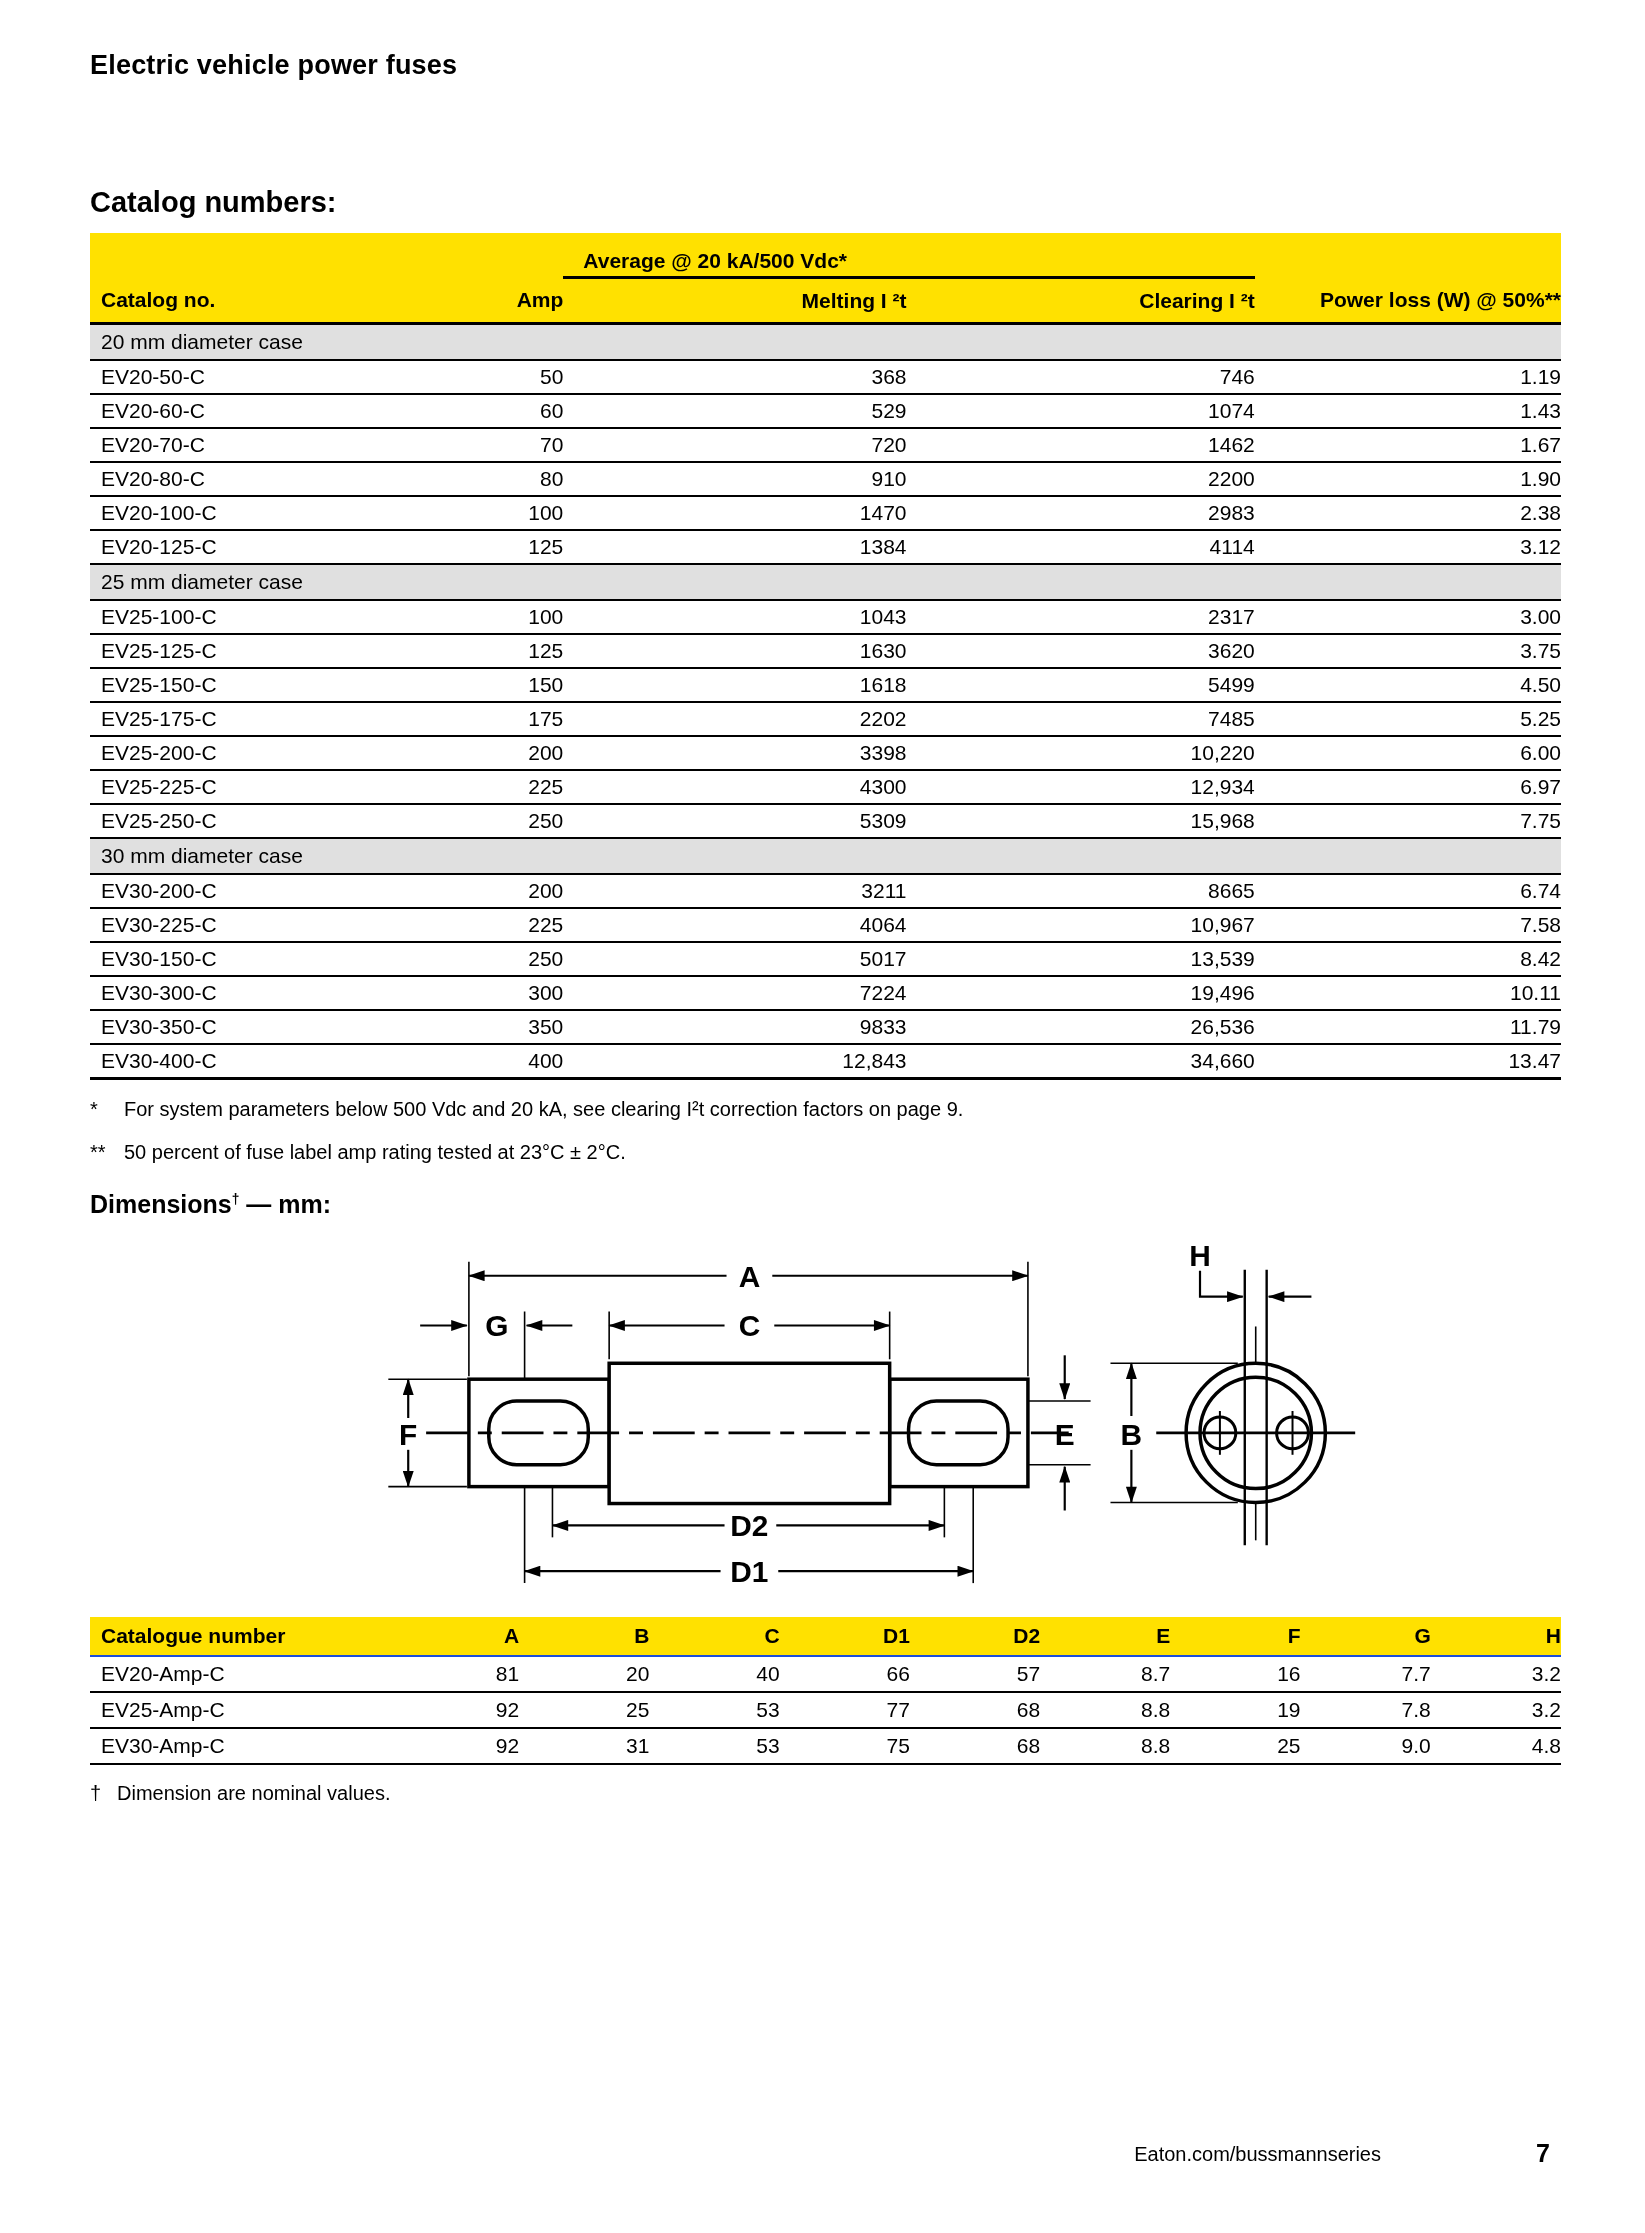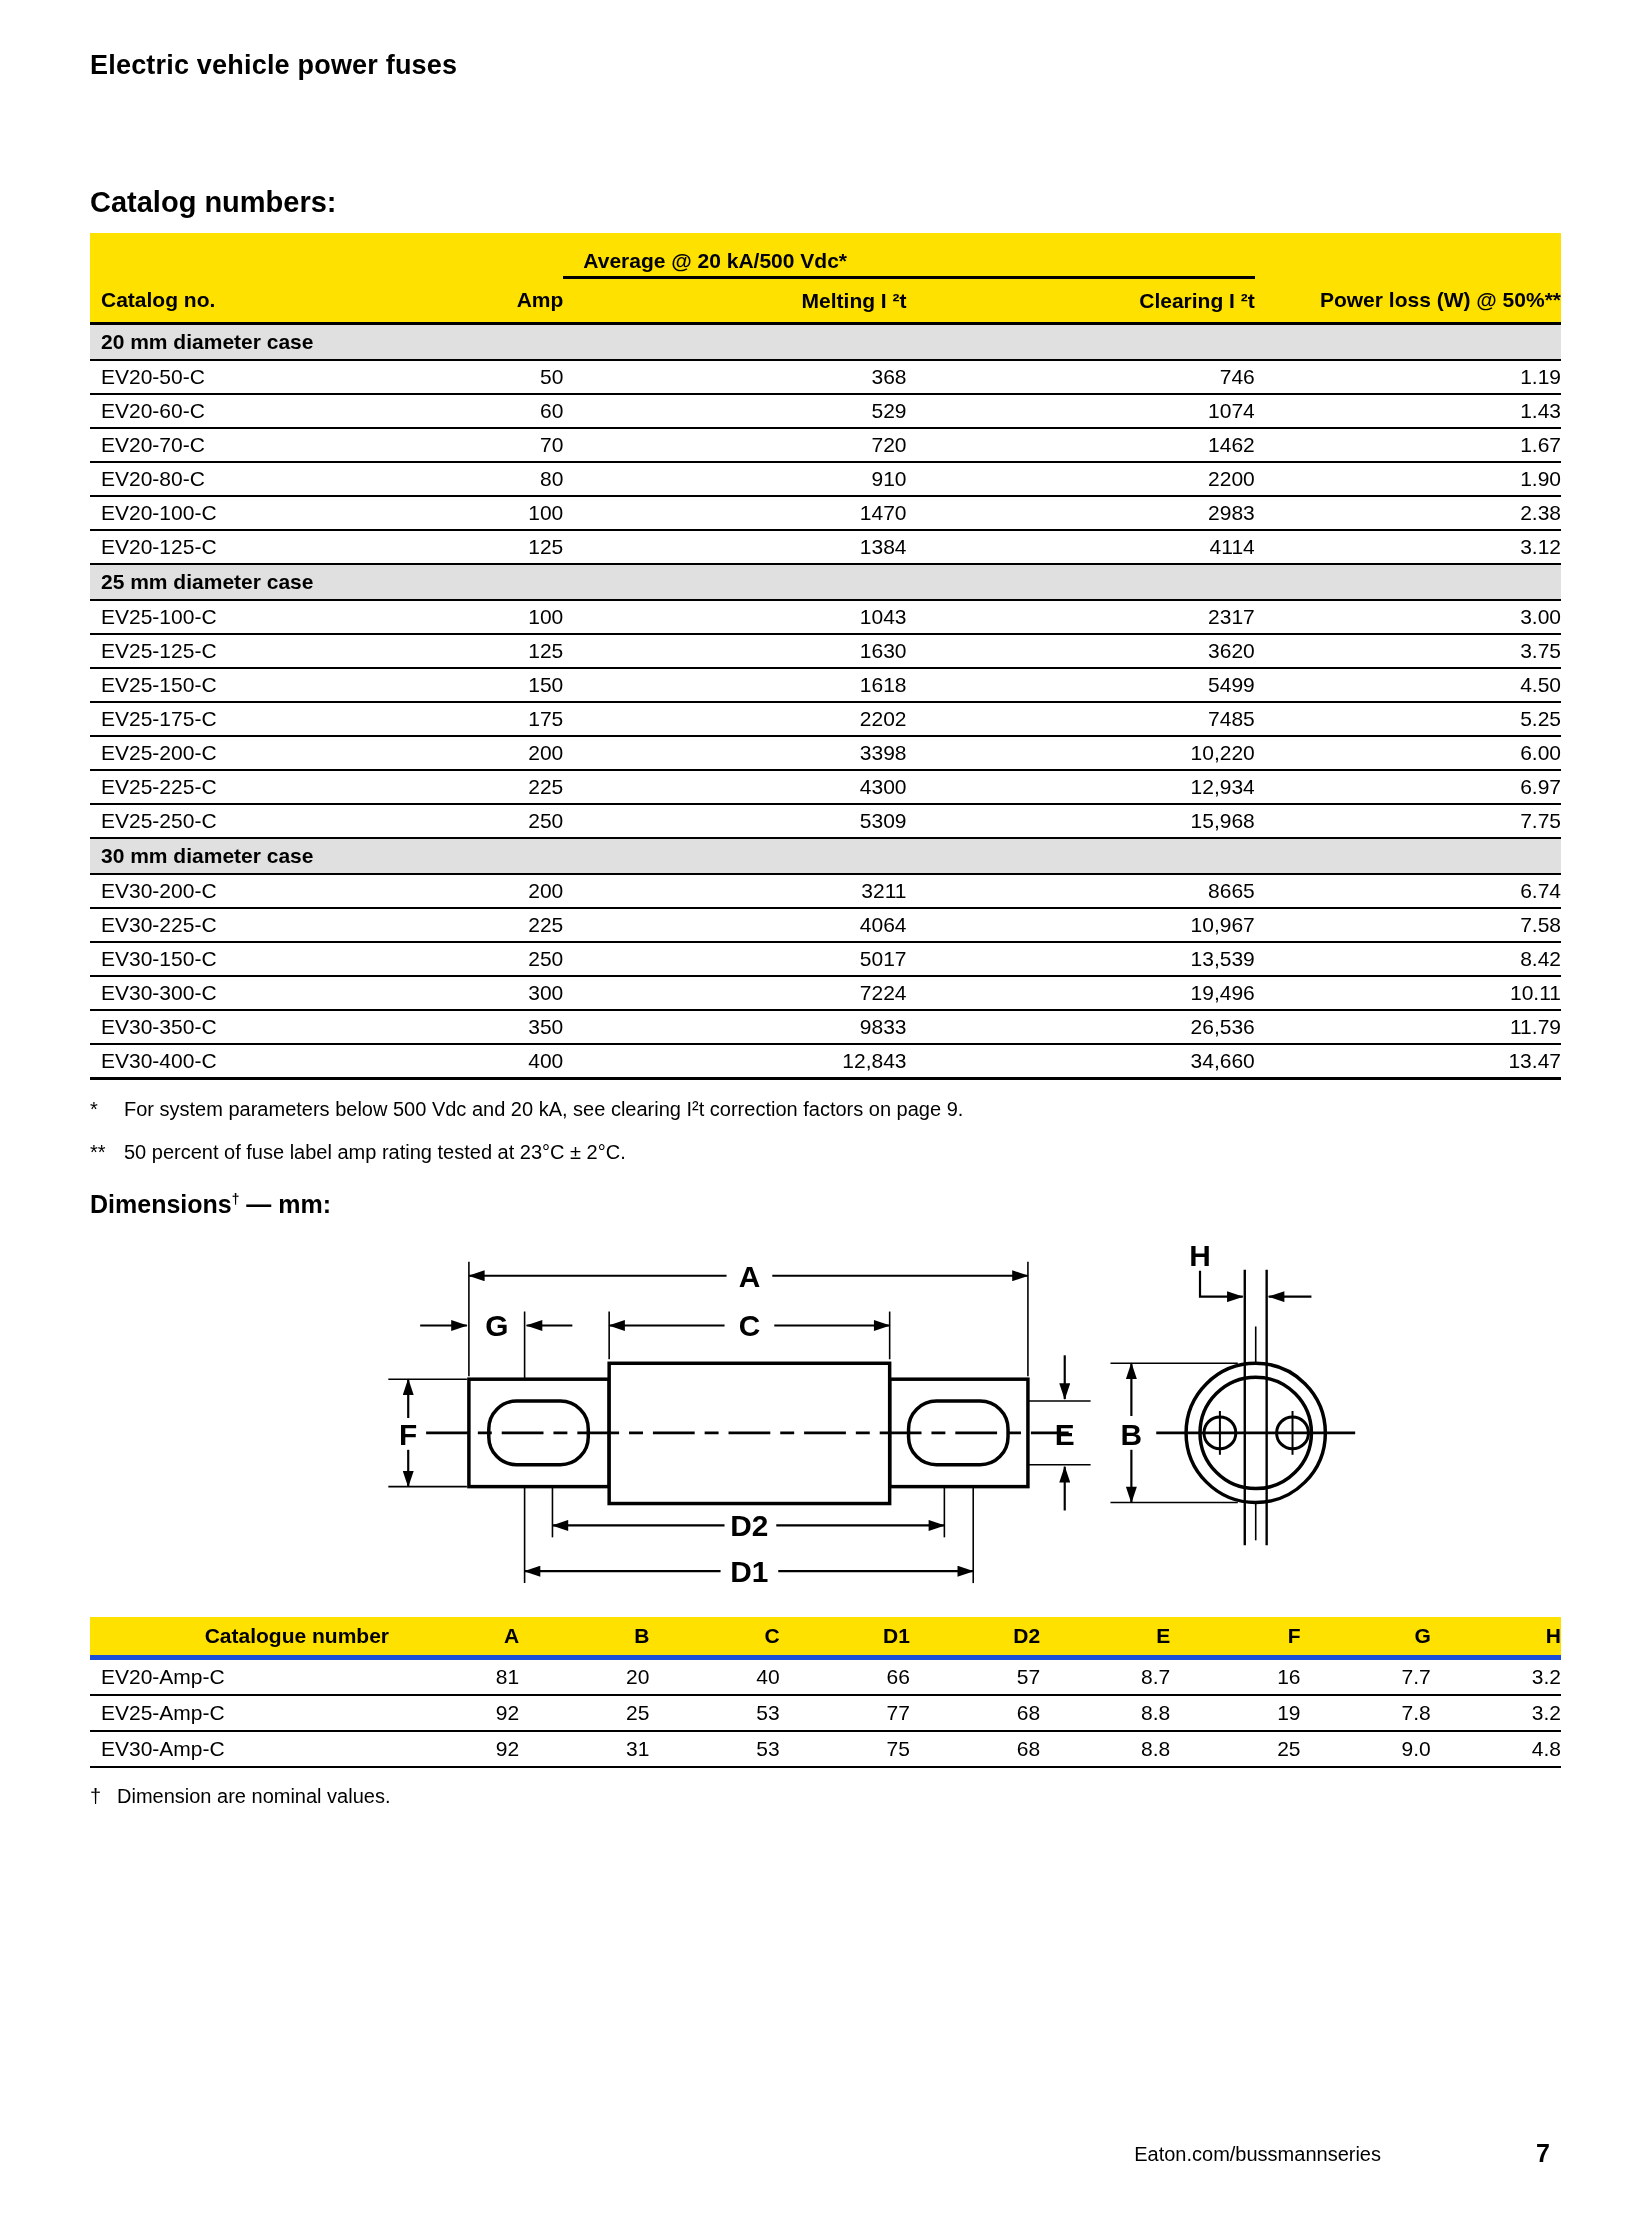--- a/index.html
+++ b/index.html
@@ -15,35 +15,35 @@
   table { border-collapse:collapse; width:100%; table-layout:fixed; }
   table.cat { margin-top:14px; }
   th, td { padding:0; vertical-align:middle; font-size:21px; }
   th.first, td.first { text-align:left; padding-left:11px; }
   th.num, td.num { text-align:right; }
   thead th { background:var(--header-yellow,#FFE100); font-weight:bold; }
   tr.avg-row th { height:40px; vertical-align:bottom; padding-bottom:3px; }
   th.avg-span { text-align:left; padding-left:20px; border-bottom:3px solid #000; }
   tr.cols-row th { height:43px; border-bottom:3px solid #000; }
   tbody td { height:32px; border-bottom:2px solid #000; }
-  tr.section-row td { background:var(--section-gray,#E0E0E0); font-weight:bold; height:34px; }
+  tr.section-row td { background:var(--section-gray,#E0E0E0); font-weight:normal; height:34px; }
   tbody tr:last-child td { border-bottom:3px solid #000; }
 
   .footnote { display:flex; margin-top:16px; font-size:20px; line-height:27px; }
   .footnote .marker { flex:none; width:34px; }
 
   .dims-title { margin-top:24px; font-size:25px; font-weight:bold; }
   .dims-title sup { font-size:55%; }
 
   .diagram { margin:8px 0 0 169px; width:1134px; }
   .diagram svg { display:block; }
   .diagram text { font-family:"Liberation Sans", sans-serif; font-weight:bold; font-size:30px; }
 
   table.dims { margin-top:14px; }
-  table.dims thead th { height:38px; border-bottom:5px solid #1d4ed8;text-align:right; }
+  table.dims thead th { height:38px; border-bottom:2px solid #1d4ed8; }
   table.dims tbody td { height:34px; }
   table.dims tbody tr:last-child td { border-bottom:2px solid #000; }
 
   .dims-footnote { display:flex; margin-top:17px; font-size:20px; }
   .dims-footnote .marker { flex:none; width:27px; }
 
   .footer { position:absolute; top:2139px; left:0; width:1594px; height:40px; }
   .footer .site { position:absolute; right:213px; top:4px; font-size:20px; }
   .footer .page-num { position:absolute; right:44px; top:0; font-size:25px; font-weight:bold; }
 </style>

